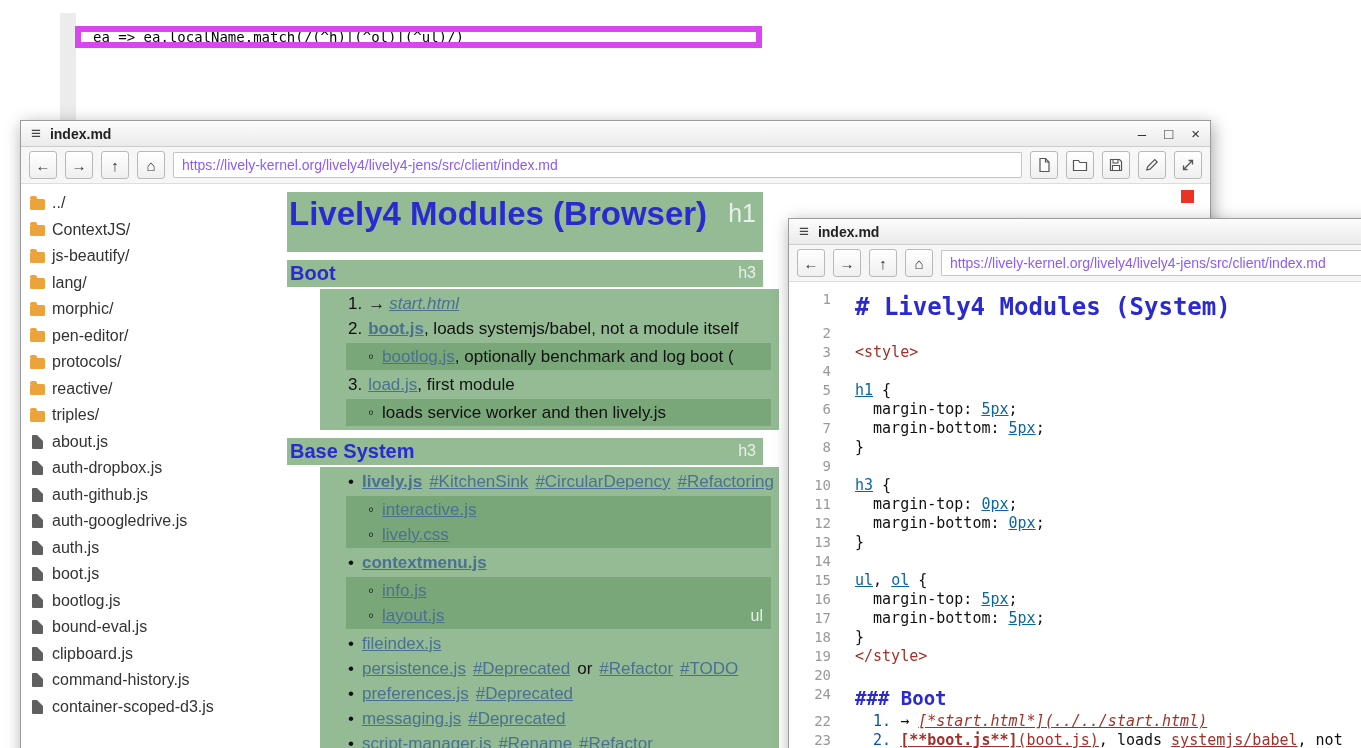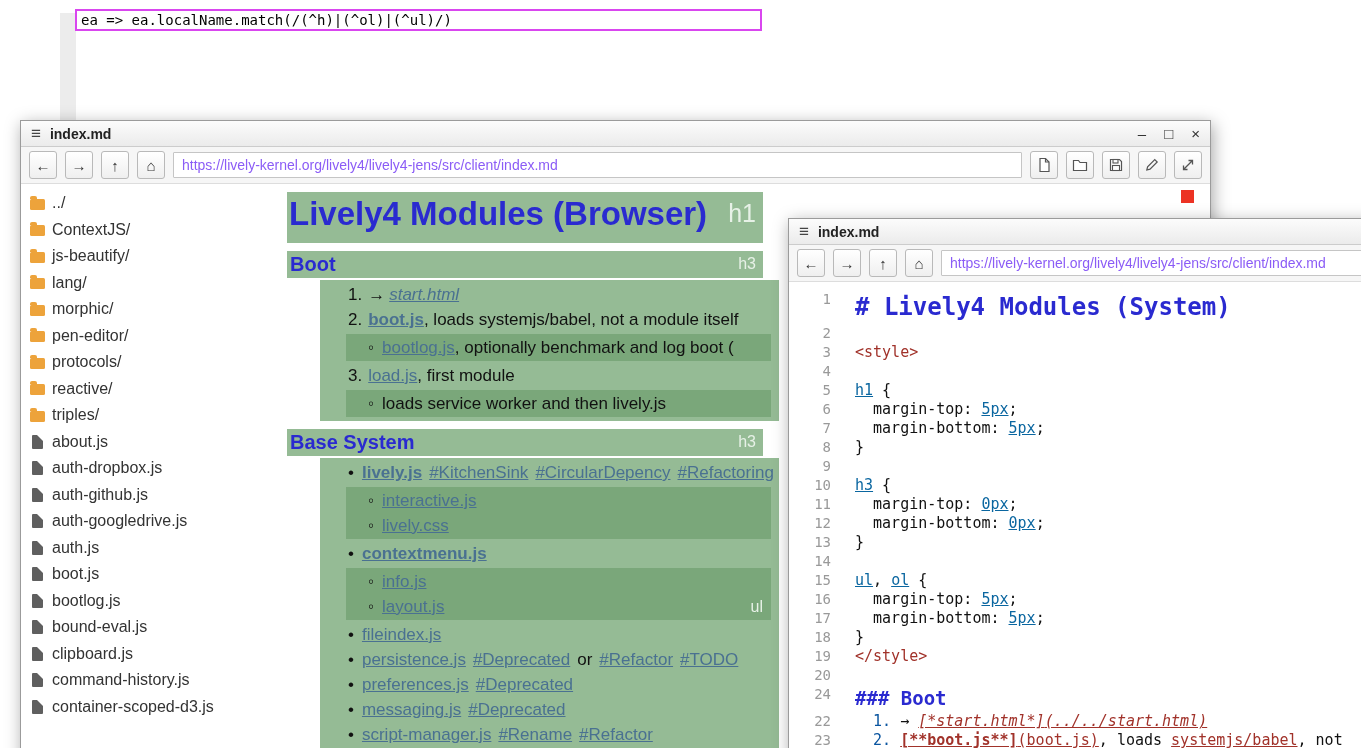--- a/index.html
+++ b/index.html
@@ -1,18 +1,18 @@
 <!DOCTYPE html>
 <html><head>
 <meta charset="utf-8">
 <style>
   html,body{margin:0;padding:0;overflow:hidden}
   body{width:1361px;height:748px;position:relative;background:#fff;font-family:"Liberation Sans",sans-serif}
   .strip{position:absolute;left:60px;top:13px;width:16px;height:107px;background:#ececec}
-  .filter{position:absolute;left:75px;top:9px;width:687px;height:22px;border:2px solid #d946ef;box-sizing:border-box;font:14px "DejaVu Sans Mono",monospace;color:#000;padding:0 4px;background:#fff}
+  .filter{position:absolute;left:75px;top:26px;width:687px;height:22px;border:6px solid #d946ef;box-sizing:border-box;font:14px "DejaVu Sans Mono",monospace;color:#000;padding:0 12px;background:#fff}
   .redsq{position:absolute;left:1181px;top:190px;width:13px;height:13px;background:#ec3223;z-index:2}
   .window{position:absolute;background:#fff;border:1px solid #9b9b9b;box-shadow:2px 4px 16px rgba(0,0,0,.35)}
   #win1{left:20px;top:120px;width:1189px;height:660px;z-index:1}
   #win2{left:788px;top:218px;width:600px;height:540px;z-index:3}
   .titlebar{height:25px;display:flex;align-items:center;gap:9px;padding:0 10px;background:linear-gradient(#fcfcfc,#ebebeb);border-bottom:1px solid #ccc}
   .burger{font-size:17px;color:#444;line-height:1}
   .wtitle{font-size:14px;font-weight:bold;color:#222}
   .wcontrols{margin-left:auto;display:flex;gap:18px;align-items:center;color:#333;font-size:15px}
   .navbar{height:36px;display:flex;align-items:center;gap:8px;padding:0 8px;background:#f6f6f6;border-bottom:1px solid #ddd}
   .btn{width:26px;height:26px;flex:none;display:flex;align-items:center;justify-content:center;border:1px solid #b9b9b9;border-radius:3px;background:linear-gradient(#fff,#efefef);font-size:15px;font-weight:bold;color:#333}
@@ -20,21 +20,21 @@
   .tico{width:16px;height:16px;display:block}
   .w1body{display:flex;height:599px}
   .sidebar{width:260px;flex:none;padding:6px 0 0 9px;box-sizing:border-box;overflow:hidden}
   .srow{display:flex;align-items:center;gap:7px;height:26.5px;font-size:16px;color:#333;white-space:nowrap}
   .icf{width:15px;height:11px;background:#eda33b;border-radius:1.5px;position:relative;flex:none;margin-top:2px}
   .icf::before{content:"";position:absolute;top:-3px;left:0;width:7px;height:3px;background:#eda33b;border-radius:2px 2px 0 0}
   .icd{width:11px;height:14px;background:#5f5f5f;border-radius:1px;position:relative;flex:none;margin:0 2px}
   .icd::before{content:"";position:absolute;top:0;right:0;width:0;height:0;border:3px solid;border-color:#fff #fff transparent transparent}
   .mdpane{width:510px;flex:none;padding:8px 0 0 6px;box-sizing:border-box;overflow:hidden}
   .hbar{position:relative;width:476px;background:#95bb95}
-  .hb1{height:51px;margin-bottom:4px}
+  .hb1{height:60px;margin-bottom:4px}
   .h1t{font-size:33px;font-weight:bold;color:#2a2ad0;line-height:44px;white-space:nowrap;padding-left:2px;position:relative;z-index:2;display:block}
   .hb3{height:27px;margin-top:8px;margin-bottom:2px}
   .h3t{font-size:20px;font-weight:bold;color:#2a2ad0;line-height:27px;padding-left:3px;display:block}
   .tlabel{position:absolute;right:7px;color:#e7f1e7;z-index:1}
   .hb1 .tlabel{font-size:25px;top:7px}
   .hb3 .tlabel{font-size:16px;top:4px}
   .lblock{width:443px;margin-left:33px;background:#95bb95;padding:2px 8px;overflow:hidden;margin-bottom:2px}
   .li{height:25px;line-height:25px;font-size:17px;color:#111;white-space:nowrap;padding-left:20px}
   .mk{margin-right:6px}
   .arr{margin-right:4px}

